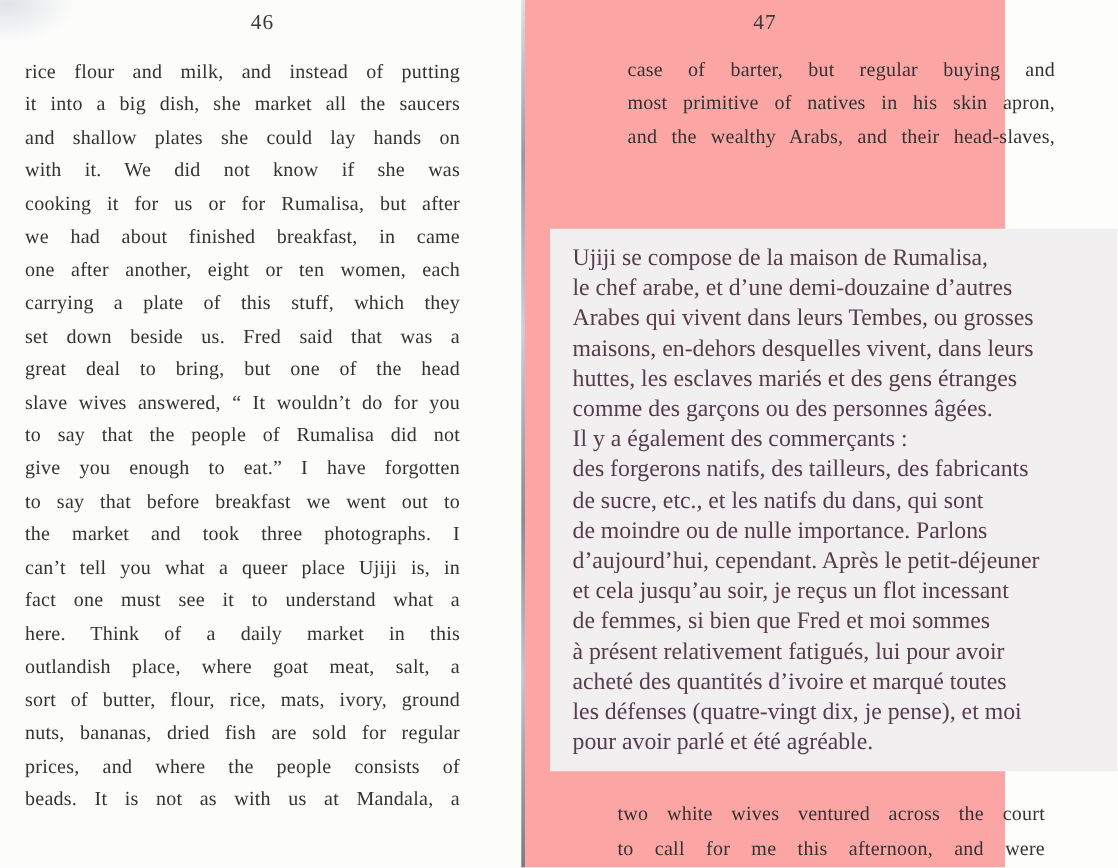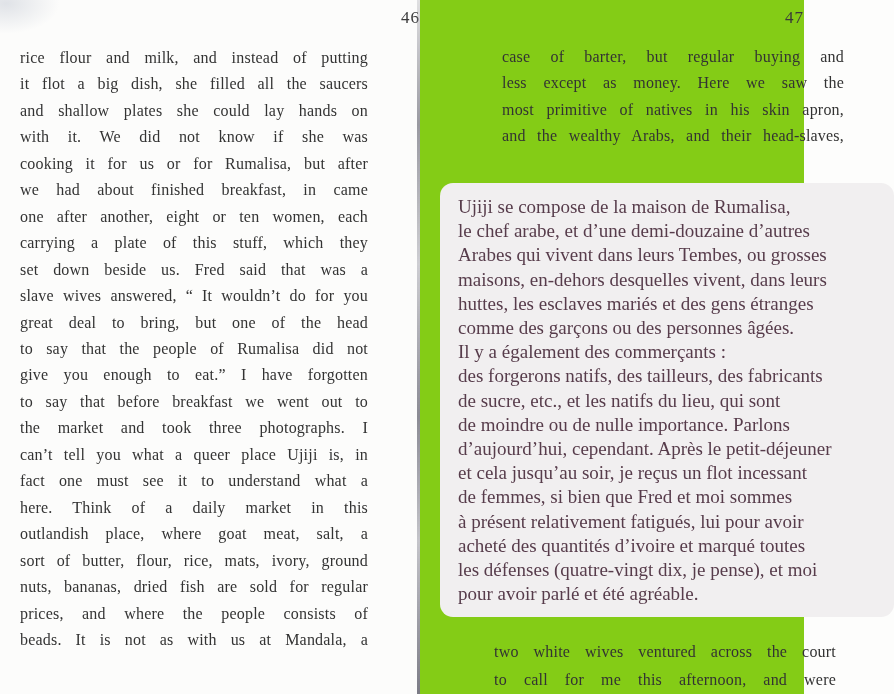--- a/index.html
+++ b/index.html
@@ -7,21 +7,21 @@
     width: 894px; height: 694px;
     overflow: hidden;
     background: #fdfdfc;
     font-family: "Liberation Serif", "DejaVu Serif", serif;
     position: relative;
   }
   .scan { position: absolute; left: 0; top: 0; width: 894px; height: 694px; }
 
   .page { position: absolute; top: 0; height: 694px; }
   .page-left  { left: 0;   width: 420px; background: #fcfcfb; }
-  .page-right { left: 420px; width: 384px; background: #84cc16; }
+  .page-right { left: 420px; width: 384px; background: #fca5a5; }
 
   
   .corner-smudge {
     position: absolute; left: 0; top: 0; width: 60px; height: 34px;
     background: radial-gradient(ellipse at 10% 10%, rgba(150,160,180,0.28), rgba(150,160,180,0.0) 70%);
     pointer-events: none;
   }
 
   
   .gutter-line {
@@ -31,21 +31,21 @@
       rgba(120,120,130,0.75) 18%,
       rgba(150,150,160,0.45) 38%,
       rgba(110,110,122,0.8) 60%,
       rgba(140,140,152,0.5) 78%,
       rgba(100,100,112,0.85) 100%);
     filter: blur(0.4px);
   }
 
   .page-num {
     position: absolute; top: 8px;
-    width: 100%; text-align: right;
+    width: 100%; text-align: center;
     font-size: 17px; color: #3a3a3a; letter-spacing: 1px;
   }
 
   .text-block {
     position: absolute;
     color: #333333;
     font-size: 16px;
   }
   .justified .line {
     text-align: justify;
@@ -61,44 +61,43 @@
     position: absolute;
     left: 20px; top: 183px;          
     width: 454px; height: 434px;
     background: #f1eff0;
     color: #573c4b;
     overflow: hidden;
     box-sizing: border-box;
     padding: 12px 10px 0 18px;
     font-size: 19px;
     line-height: 24.2px;
-    border-radius: 13px;
   }
   .overlay .line { white-space: nowrap; text-align: left; }
 </style>
 </head>
 <body>
 
 <div class="scan">
 
   <div class="page page-left">
     <div class="corner-smudge"></div>
     <div class="page-num">46</div>
     <div class="text-block justified lp-lines">
         <div class="line">rice flour and milk, and instead of putting</div>
-        <div class="line">it flot a big dish, she filled all the saucers</div>
+        <div class="line">it into a big dish, she market all the saucers</div>
         <div class="line">and shallow plates she could lay hands on</div>
         <div class="line">with it.  We did not know if she was</div>
         <div class="line">cooking it for us or for Rumalisa, but after</div>
         <div class="line">we had about finished breakfast, in came</div>
         <div class="line">one after another, eight or ten women, each</div>
         <div class="line">carrying a plate of this stuff, which they</div>
         <div class="line">set down beside us.  Fred said that was a</div>
+        <div class="line">great deal to bring, but one of the head</div>
         <div class="line">slave wives answered, “ It wouldn’t do for you</div>
-        <div class="line">great deal to bring, but one of the head</div>
         <div class="line">to say that the people of Rumalisa did not</div>
         <div class="line">give you enough to eat.”  I have forgotten</div>
         <div class="line">to say that before breakfast we went out to</div>
         <div class="line">the market and took three photographs.  I</div>
         <div class="line">can’t tell you what a queer place Ujiji is, in</div>
         <div class="line">fact one must see it to understand what a</div>
         <div class="line">here.  Think of a daily market in this</div>
         <div class="line">outlandish place, where goat meat, salt, a</div>
         <div class="line">sort of butter, flour, rice, mats, ivory, ground</div>
         <div class="line">nuts, bananas, dried fish are sold for regular</div>
@@ -106,35 +105,34 @@
         <div class="line">beads.  It is not as with us at Mandala, a</div>
       </div>
   </div>
 
   <div class="gutter-line"></div>
 
   <div class="page page-right">
     <div class="page-num">47</div>
     <div class="text-block justified rp-top">
         <div class="line">case of barter, but regular buying and</div>
-        <div class="line">less except as money.  Here we saw the</div>
         <div class="line">most primitive of natives in his skin apron,</div>
         <div class="line">and the wealthy Arabs, and their head-slaves,</div>
       </div>
 
     <div class="overlay">
         <div class="line">Ujiji se compose de la maison de Rumalisa,</div>
         <div class="line">le chef arabe, et d’une demi-douzaine d’autres</div>
         <div class="line">Arabes qui vivent dans leurs Tembes, ou grosses</div>
         <div class="line">maisons, en-dehors desquelles vivent, dans leurs</div>
         <div class="line">huttes, les esclaves mariés et des gens étranges</div>
         <div class="line">comme des garçons ou des personnes âgées.</div>
         <div class="line">Il y a également des commerçants :</div>
         <div class="line">des forgerons natifs, des tailleurs, des fabricants</div>
-        <div class="line">de sucre, etc., et les natifs du lieu, qui sont</div>
+        <div class="line">de sucre, etc., et les natifs du dans, qui sont</div>
         <div class="line">de moindre ou de nulle importance. Parlons</div>
         <div class="line">d’aujourd’hui, cependant. Après le petit-déjeuner</div>
         <div class="line">et cela jusqu’au soir, je reçus un flot incessant</div>
         <div class="line">de femmes, si bien que Fred et moi sommes</div>
         <div class="line">à présent relativement fatigués, lui pour avoir</div>
         <div class="line">acheté des quantités d’ivoire et marqué toutes</div>
         <div class="line">les défenses (quatre-vingt dix, je pense), et moi</div>
         <div class="line">pour avoir parlé et été agréable.</div>
       </div>
 

